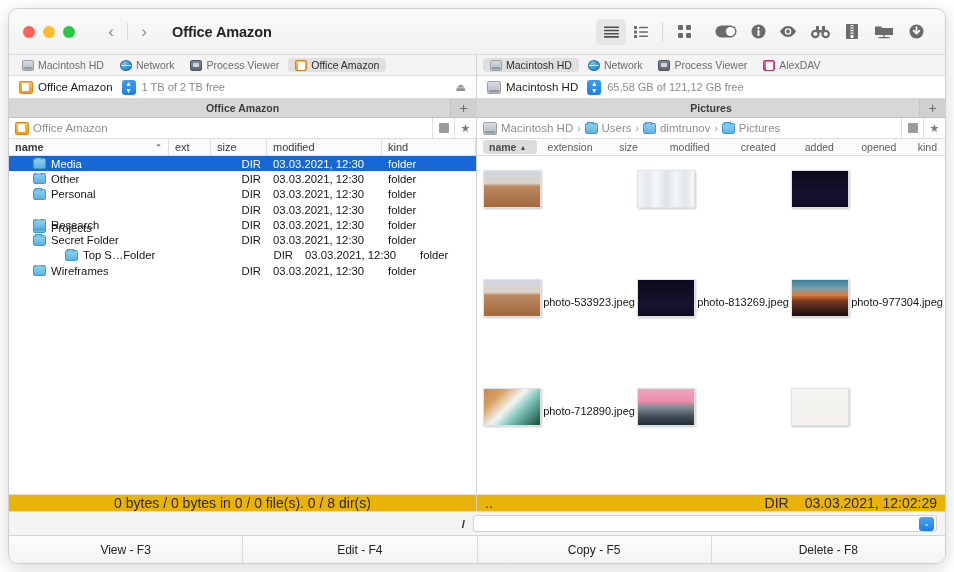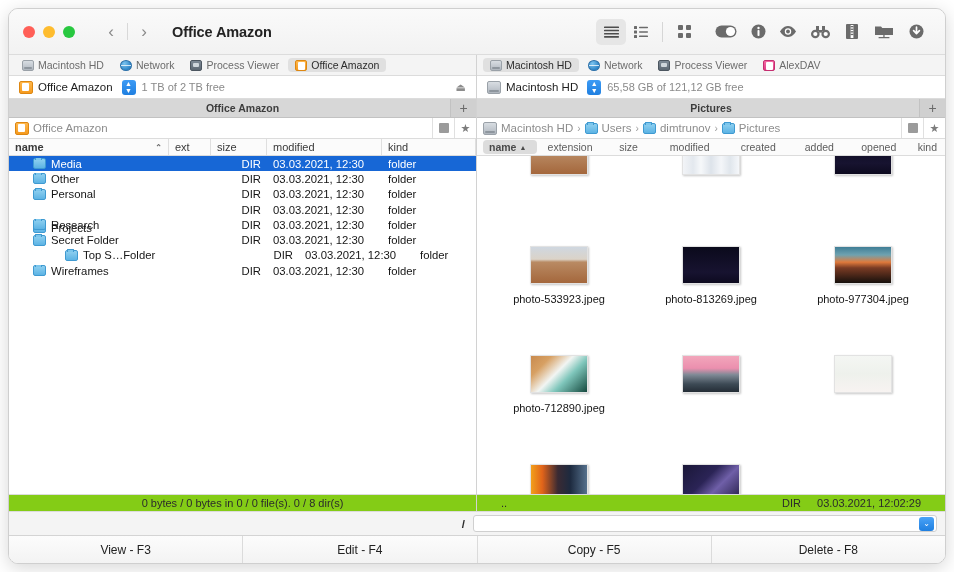--- a/index.html
+++ b/index.html
@@ -287,21 +287,21 @@
     position: relative;
     min-height: 0;
   }
   .gridinner {
     display: grid;
     grid-template-columns: repeat(3, 1fr);
     padding: 0 6px;
     margin-top: -25px;
   }
   .cell {
-    display: flex; flex-direction: column; align-items: center;
+    display: flex; align-items: center;
     padding-top: 6px;
     height: 109px;
   }
   .thumb {
     width: 58px; height: 38px;
     background: #fff;
     border: 1px solid #e2e2e2;
     box-shadow: 1px 1px 2px rgba(0,0,0,0.22);
     overflow: hidden;
     flex: 0 0 auto;
@@ -313,26 +313,26 @@
     color: #141414;
     text-align: center;
     line-height: 13px;
     width: 96px;
     word-break: break-all;
   }
 
   
   .statusbar {
     height: 17px;
-    background: #84cc16;
+    background: #eab308;
     border-top: 1px solid #dcdcdc;
     display: flex; align-items: center; justify-content: center;
-    font-size: 11px; color: #2b2b2b;
+    font-size: 14px; color: #2b2b2b;
     flex: 0 0 17px;
-    padding: 0 24px;
+    padding: 0 8px;
   }
   .statusbar.rt { justify-content: space-between; }
   .sb-left { color:#2b2b2b; }
   .sb-right { display:flex; gap:16px; }
 
   
   .cmdrow {
     height: 24px;
     background: #f4f4f4;
     border-top: 1px solid #dcdcdc;

